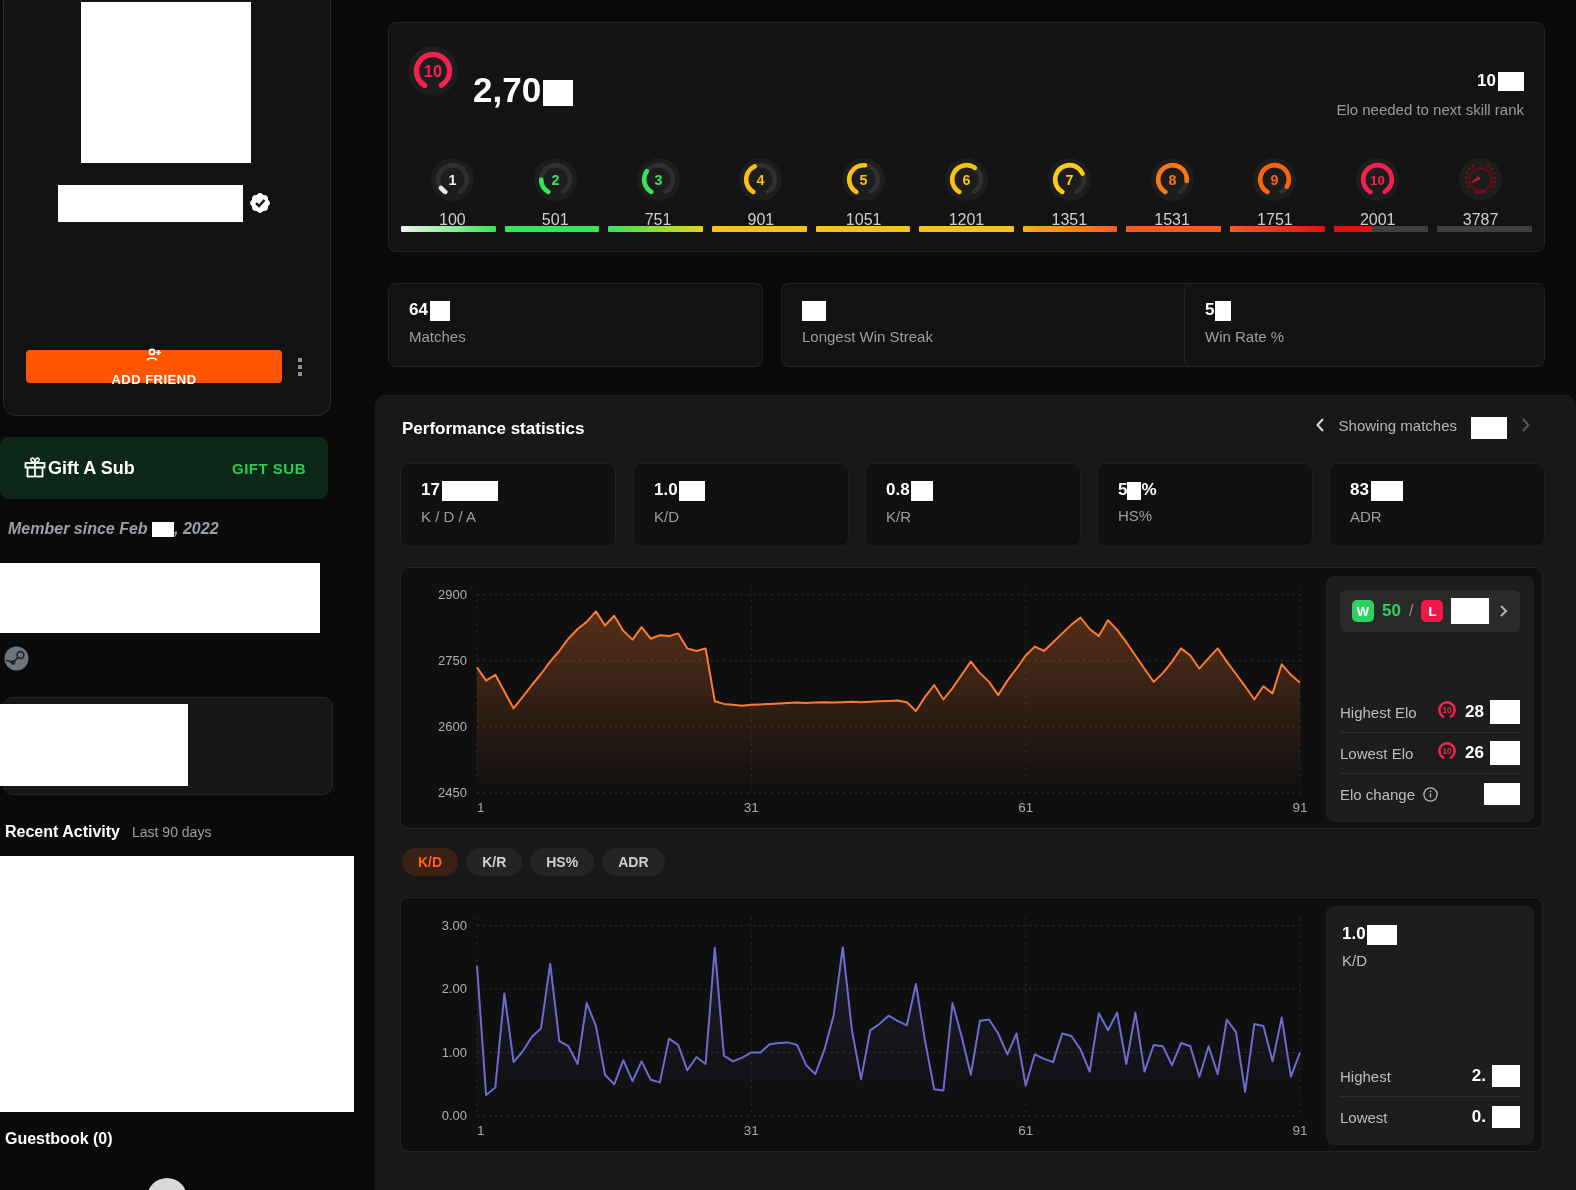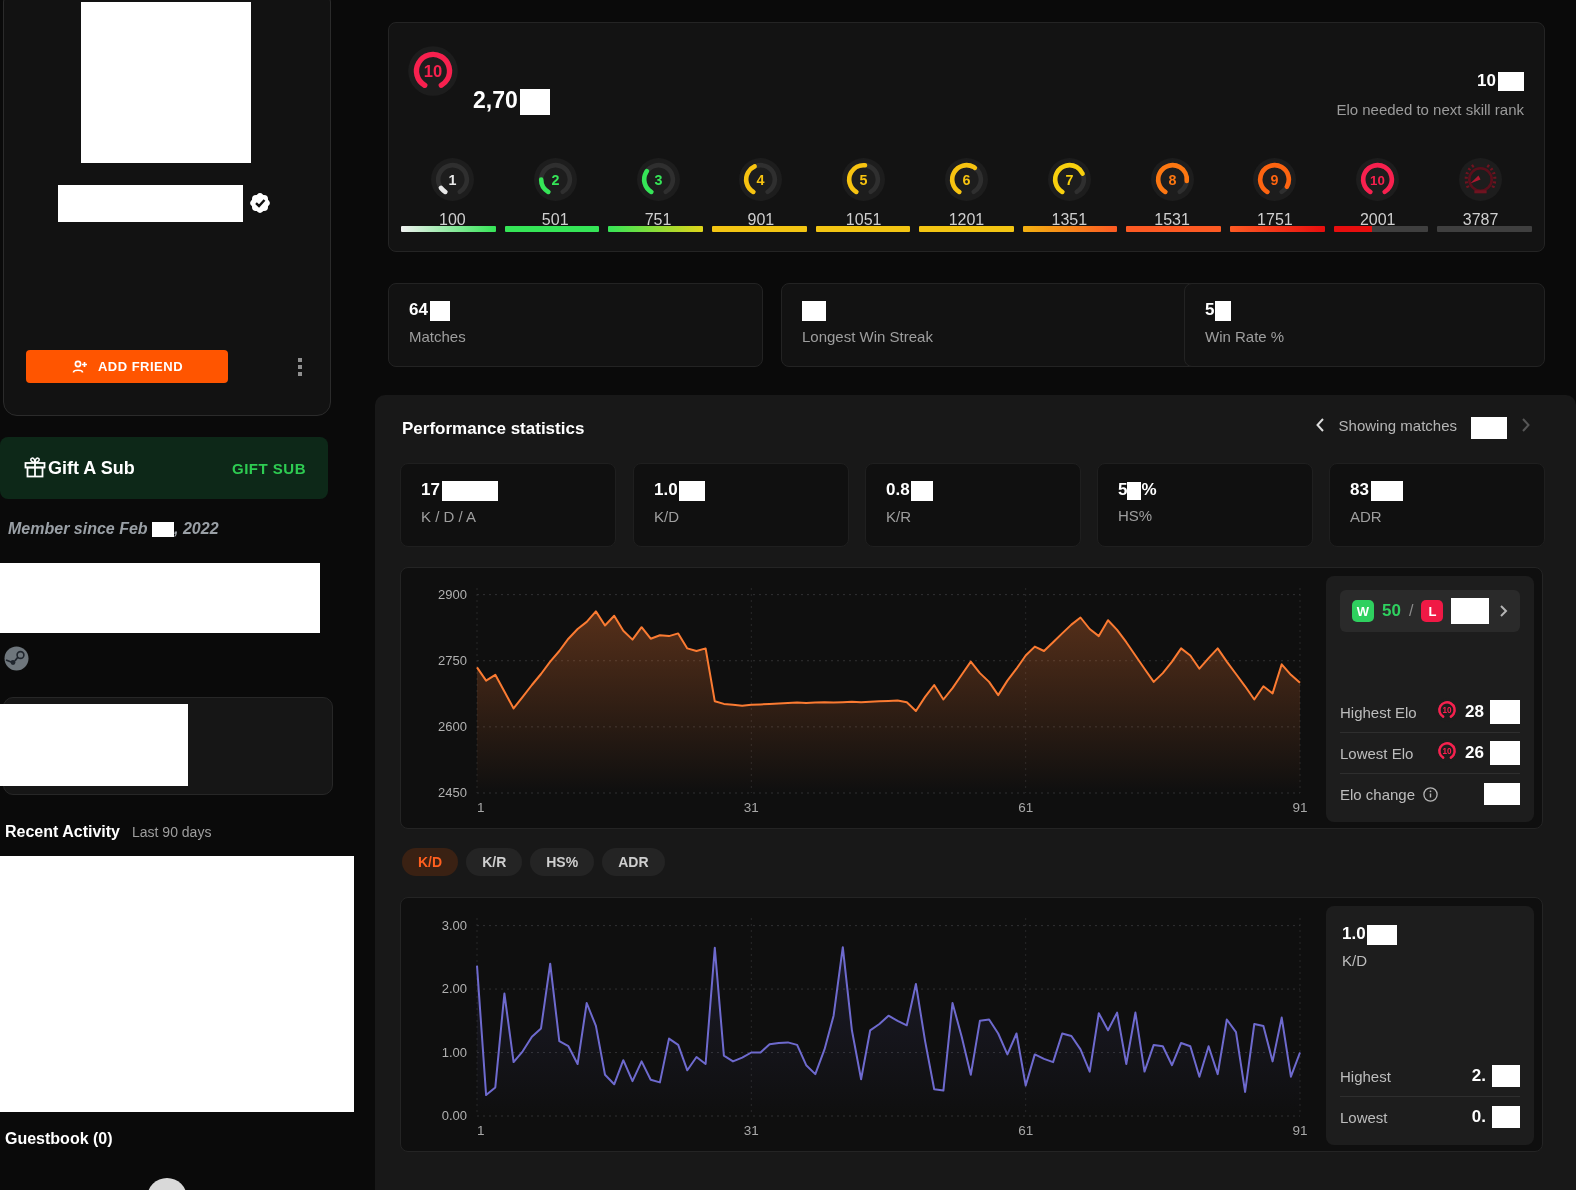--- a/index.html
+++ b/index.html
@@ -5,31 +5,31 @@
   html,body{margin:0;padding:0;background:#000;}
   *{box-sizing:border-box;font-family:"Liberation Sans",sans-serif;}
   #app{position:relative;width:1576px;height:1190px;background:#0a0a0a;overflow:hidden;}
   .card{position:absolute;background:#131313;border:1px solid #272727;border-radius:10px;}
   .redact{display:inline-block;background:#ffffff;vertical-align:middle;}
   .abs{position:absolute;}
   .val{color:#fff;font-weight:bold;font-size:17px;}
   .lbl{color:#9e9e9e;font-size:15px;}
   
   #profile-card{left:3px;top:-12px;width:328px;height:428px;border-radius:14px;background:#121212;border:1px solid #2b2b2b;}
-  #add-friend{position:absolute;left:22px;top:361px;width:202px;height:33px;background:#ff5500;border:none;border-radius:4px;color:#fff;font-weight:bold;font-size:13px;letter-spacing:.5px;display:flex;align-items:center;justify-content:center;gap:9px;cursor:pointer;}
+  #add-friend{position:absolute;left:22px;top:361px;width:256px;height:33px;background:#ff5500;border:none;border-radius:4px;color:#fff;font-weight:bold;font-size:13px;letter-spacing:.5px;display:flex;align-items:center;justify-content:center;gap:9px;cursor:pointer;flex-direction:column;}
   #kebab{position:absolute;left:287px;top:362px;width:18px;height:32px;display:flex;flex-direction:column;align-items:center;justify-content:center;gap:3px;cursor:pointer;}
   #kebab span{width:4px;height:4px;background:#8f8f8f;}
   #gift-card{left:0;top:437px;width:328px;height:62px;background:#0d2818;border-radius:8px;display:flex;align-items:center;padding:12px 22px;gap:0;}
   #gift-card .gtitle{color:#fff;font-weight:bold;font-size:18px;flex:1;}
   #gift-card .gaction{color:#2ecc52;font-weight:bold;font-size:15px;letter-spacing:.5px;cursor:pointer;}
   .member{position:absolute;left:8px;top:520px;color:#9aa0a6;font-weight:bold;font-size:16px;font-style:italic;}
   .section-h{color:#fff;font-weight:bold;font-size:16px;}
   
   #top-card{left:388px;top:22px;width:1157px;height:230px;background:#131313;border:1px solid #242424;border-radius:8px;}
-  #elo-big{position:absolute;left:84px;top:64px;color:#fff;font-weight:bold;font-size:23px;}
+  #elo-big{position:absolute;left:84px;top:47px;color:#fff;font-weight:bold;font-size:35px;}
   #elo-next{position:absolute;right:20px;top:48px;text-align:right;}
   #elo-next .n{color:#fff;font-weight:bold;font-size:17px;}
   #elo-next .t{color:#9b9b9b;font-size:15px;margin-top:10px;}
   #levels-row{position:absolute;left:12px;right:12px;top:134px;display:flex;}
   .lvl-item{flex:1;display:flex;flex-direction:column;align-items:center;gap:9px;}
   .lvl-th{color:#cfcfcf;font-size:16px;}
   #seg-row{position:absolute;left:12px;right:12px;top:203px;display:flex;gap:9px;}
   #seg-row div{flex:1;height:6px;border-radius:1px;}
   .seg1{background:linear-gradient(90deg,#f0f0f0,#35e557);}
   .seg2{background:#35e557;}

